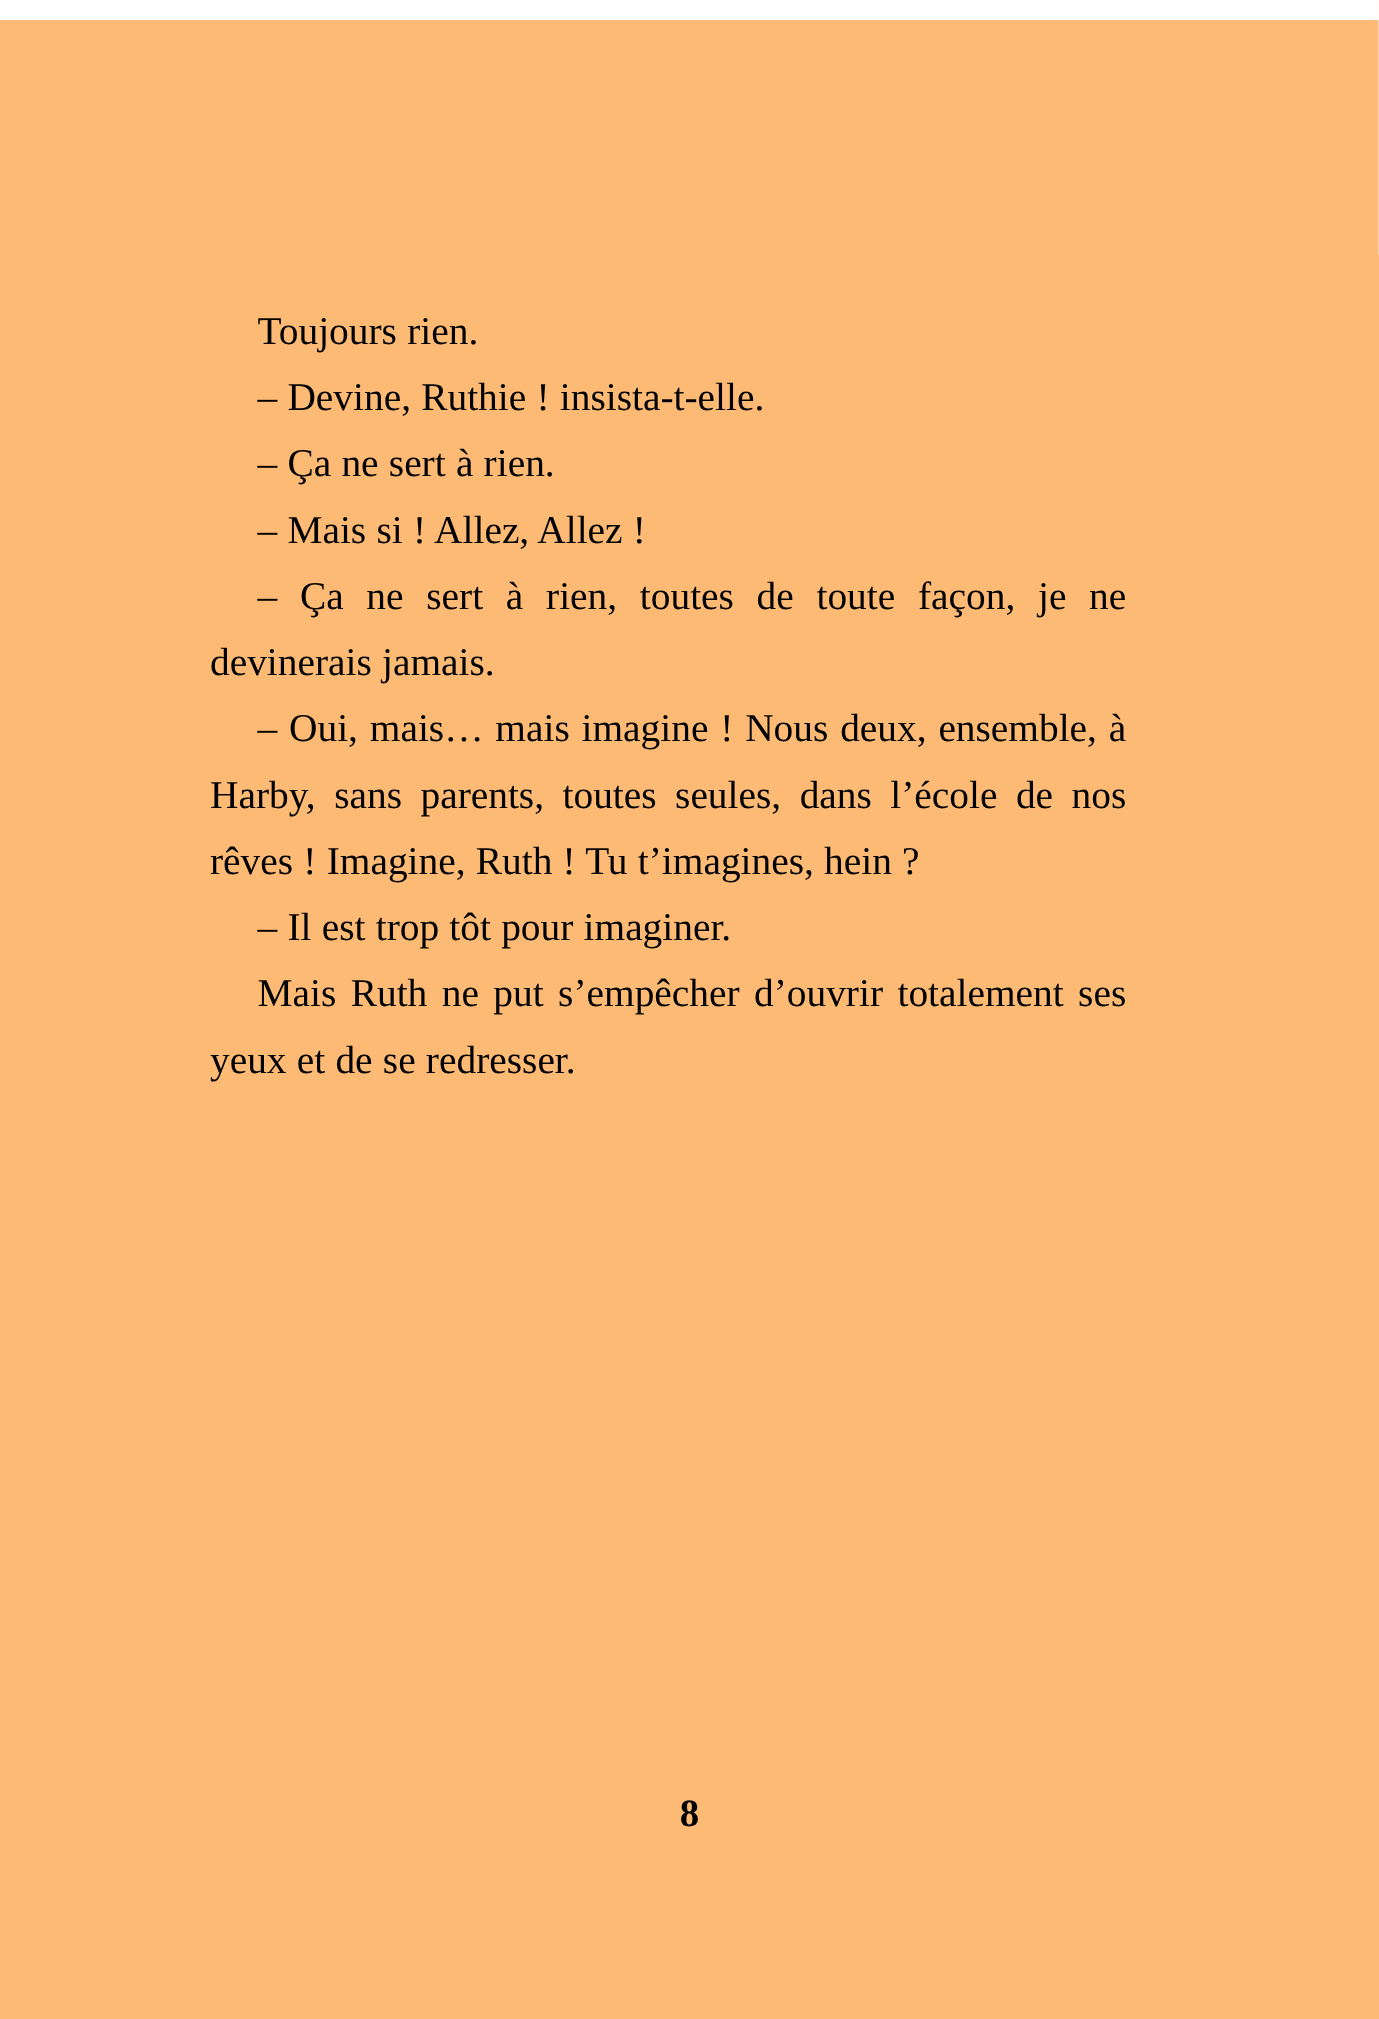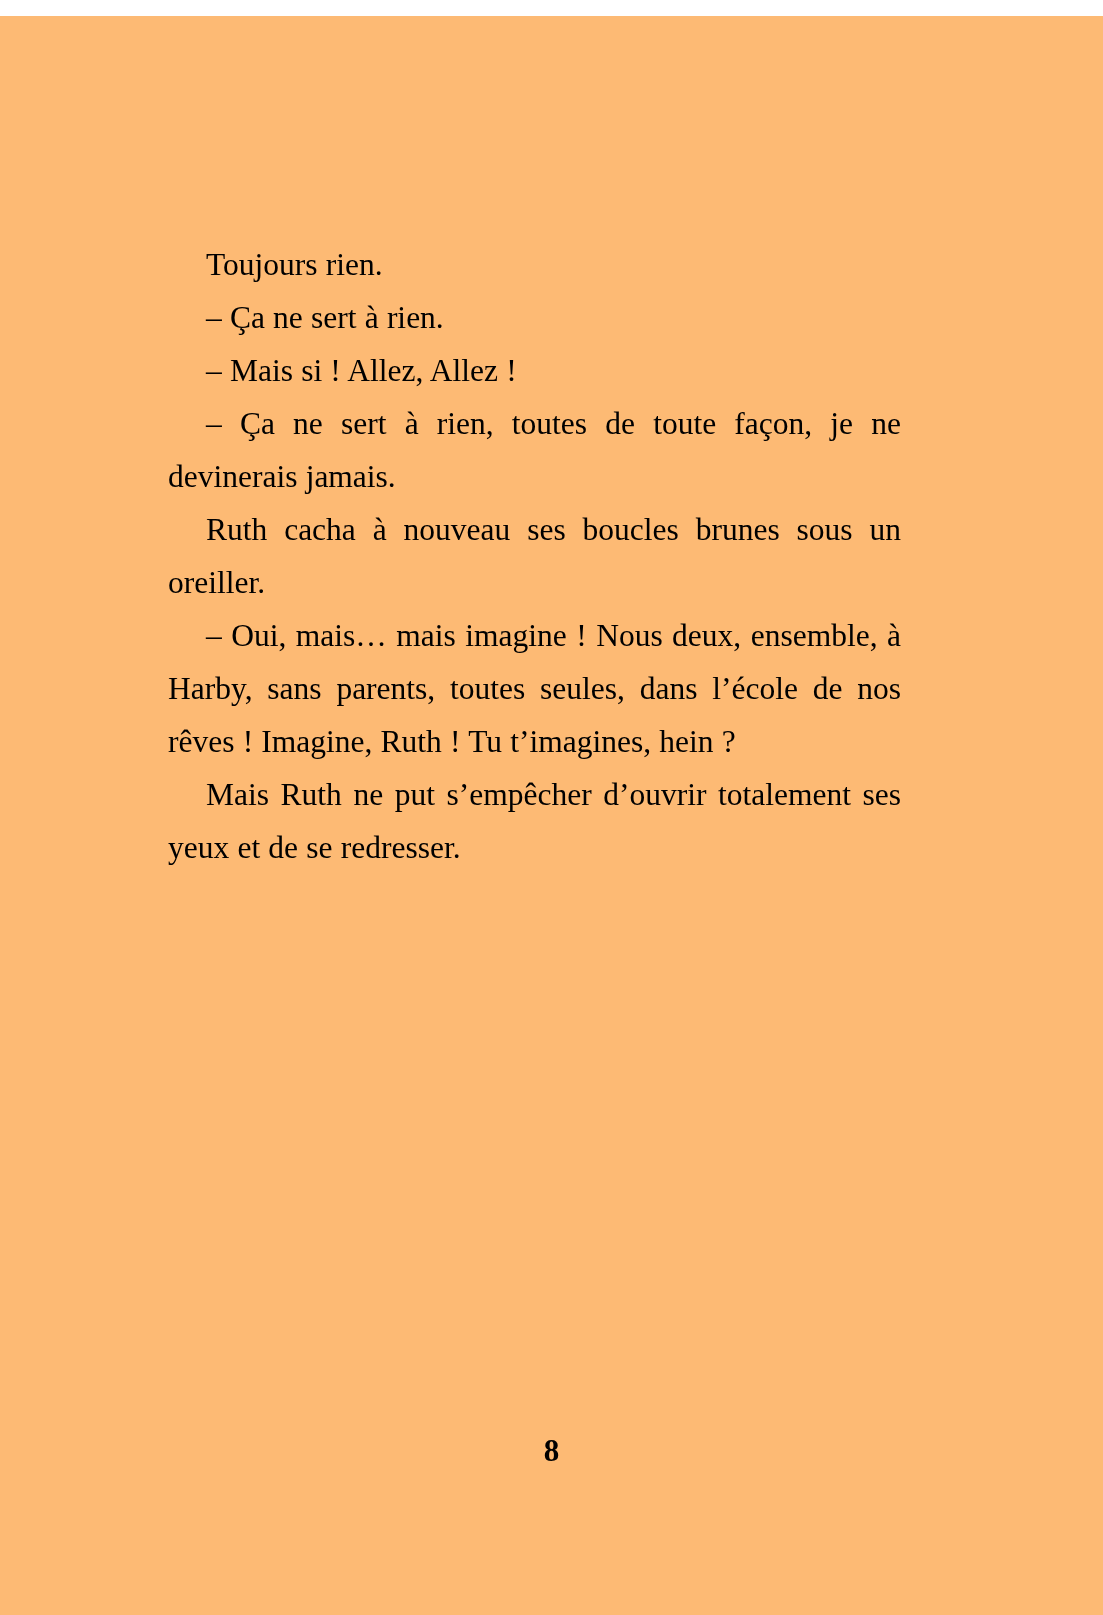--- a/index.html
+++ b/index.html
@@ -53,23 +53,24 @@
     color: #000000;
   }
 </style>
 </head>
 <body>
 
 <div class="page">
 
   <div class="text-block">
     <p class="para">Toujours rien.</p>
+    <p class="para">– Devine, Ruthie ! insista-t-elle.</p>
     <p class="para">– Ça ne sert à rien.</p>
     <p class="para">– Mais si ! Allez, Allez !</p>
     <p class="para">– Ça ne sert à rien, toutes de toute façon, je ne devinerais jamais.</p>
-    <p class="para">Ruth cacha à nouveau ses boucles brunes sous un oreiller.</p>
     <p class="para">– Oui, mais… mais imagine ! Nous deux, ensemble, à Harby, sans parents, toutes seules, dans l’école de nos rêves ! Imagine, Ruth ! Tu t’imagines, hein ?</p>
+    <p class="para">– Il est trop tôt pour imaginer.</p>
     <p class="para">Mais Ruth ne put s’empêcher d’ouvrir totalement ses yeux et de se redresser.</p>
   </div>
 
   <div class="page-number">8</div>
 
 </div>
 
 </body></html>

